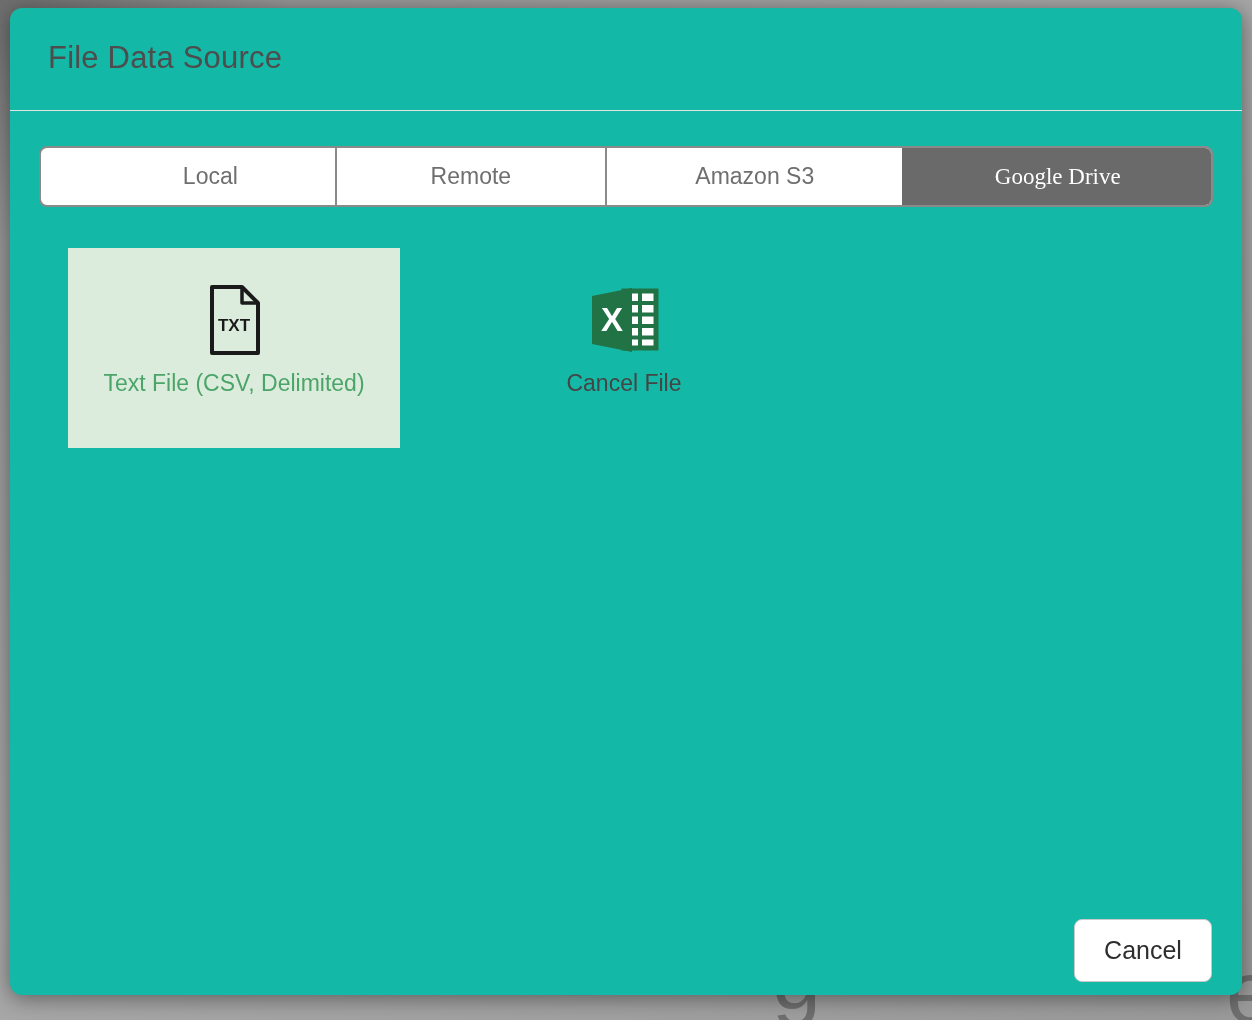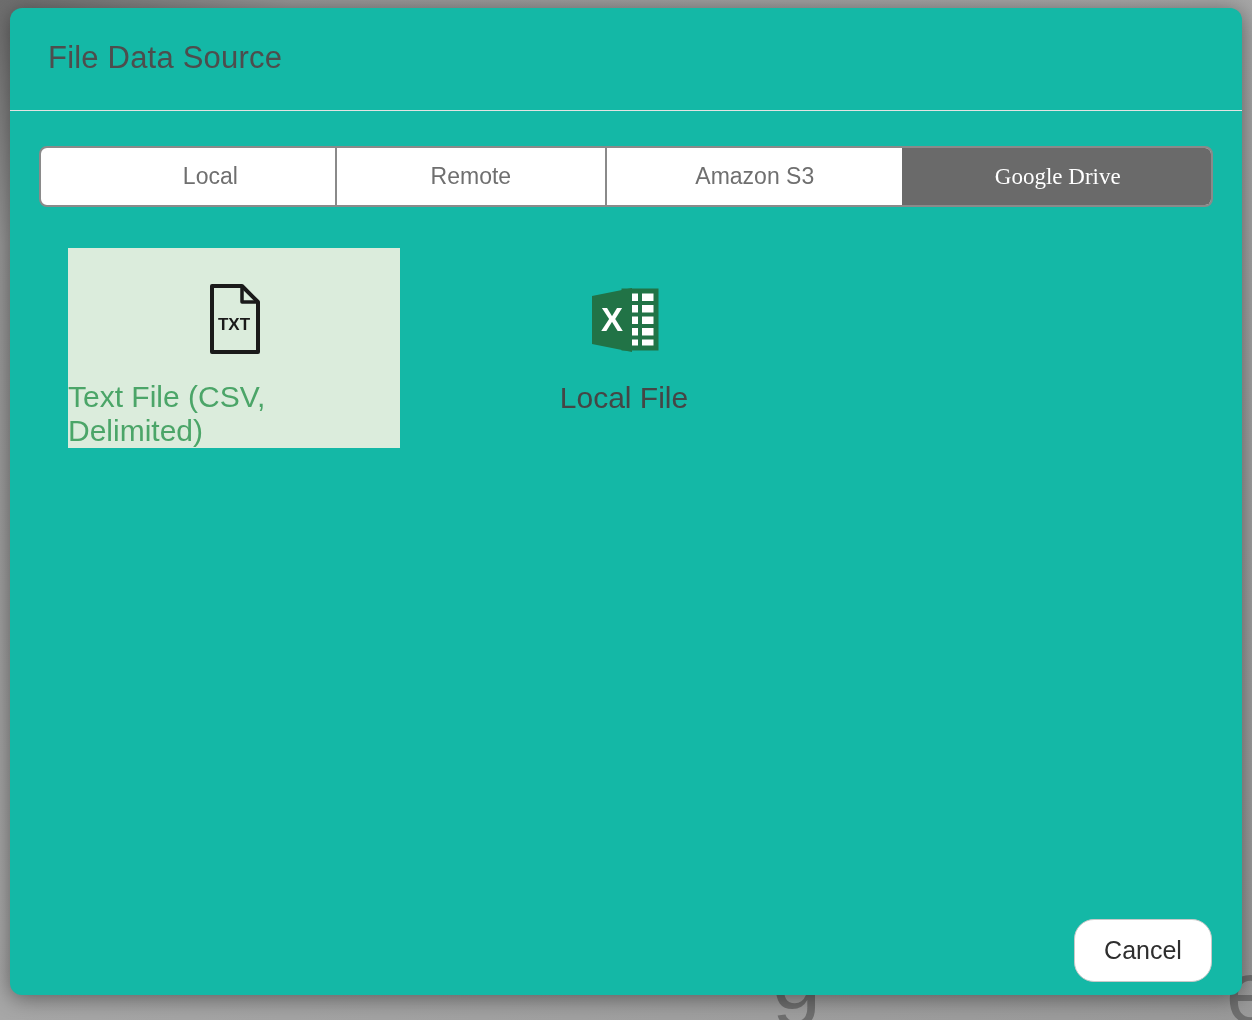--- a/index.html
+++ b/index.html
@@ -83,36 +83,36 @@
     width: 332px; height: 200px;
     display: flex; flex-direction: column; align-items: center;
     cursor: pointer;
   }
   .source-item.selected { background: #dbecdc; }
   .item-icon-wrap {
     margin-top: 34px; height: 74px;
     display: flex; align-items: flex-end; justify-content: center;
   }
   .item-label {
-    margin-top: 25px;
-    font-size: 30px; color: #454545;
+    margin-top: 14px;
+    font-size: 23px; color: #454545;
   }
   .source-item.selected .item-label { color: #4ba568; }
 
   
   .modal-footer {
     padding: 0 30px 13px 0;
     display: flex; justify-content: flex-end;
   }
   .cancel-button {
     min-width: 138px; height: 63px;
     padding: 0 28px;
     background: #ffffff;
     border: 1px solid #c9c9c9;
-    border-radius: 20px;
+    border-radius: 8px;
     font-size: 25px; color: #2e2e2e;
     font-family: "Liberation Sans", sans-serif;
     cursor: pointer;
   }
 </style>
 </head>
 <body>
 
 <div class="backdrop-text">
   <span class="backdrop-letter g">g</span>
@@ -157,21 +157,21 @@
 
       <div class="source-item">
         <div class="item-icon-wrap">
           <svg width="74" height="74" viewBox="0 0 74 74" aria-hidden="true">
             <rect x="37" y="9" width="32" height="57" fill="#ffffff" stroke="#217346" stroke-width="5"></rect>
             <path d="M37 21 h32 M37 32.5 h32 M37 44 h32 M37 55.5 h32 M53 9 v57" stroke="#217346" stroke-width="4" fill="none"></path>
             <polygon points="5,14 45,6 45,70 5,62" fill="#217346"></polygon>
             <text x="25" y="49" text-anchor="middle" font-family="Liberation Sans, sans-serif" font-size="33" font-weight="bold" fill="#ffffff">X</text>
           </svg>
         </div>
-        <div class="item-label">Local File</div>
+        <div class="item-label">Cancel File</div>
       </div>
 
     </div>
   </div>
 
   <div class="modal-footer">
     <button class="cancel-button">Cancel</button>
   </div>
 
 </div>

